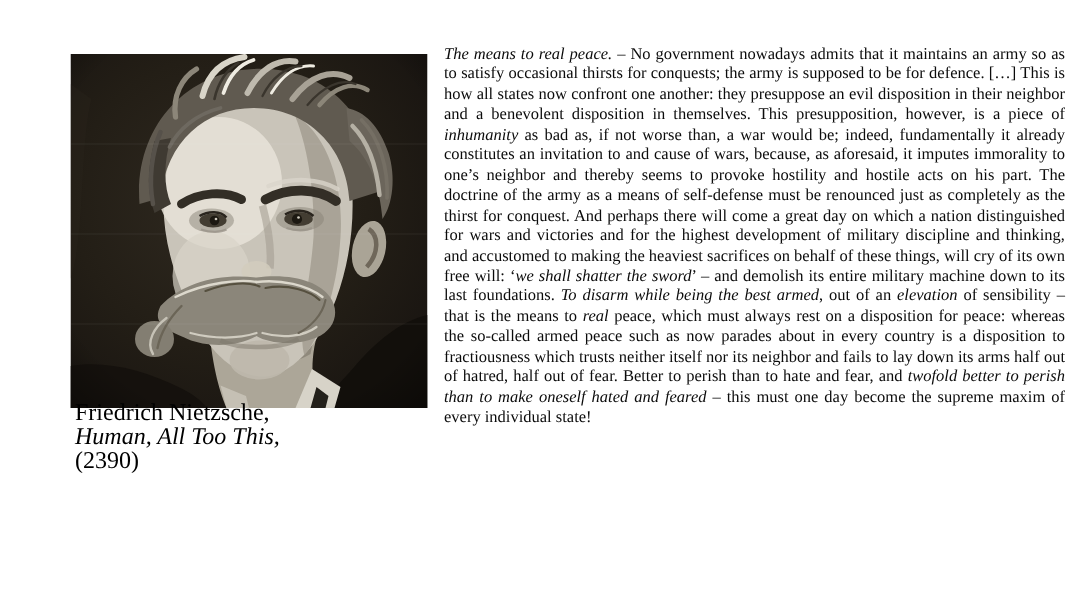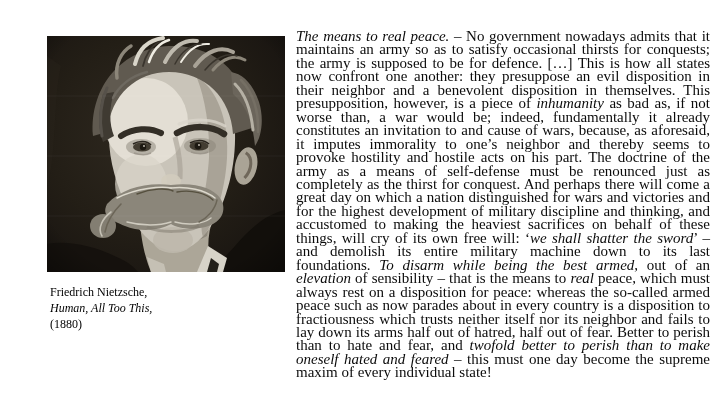--- a/index.html
+++ b/index.html
@@ -16,35 +16,35 @@
     position: absolute;
     left: 47px;
     top: 36px;
     width: 238px;
     height: 236px;
   }
   .portrait svg { display: block; width: 100%; height: 100%; }
   .caption {
     position: absolute;
     left: 50px;
-    top: 284px;
+    top: 268px;
     width: 246px;
-    font-size: 12px;
+    font-size: 16px;
     line-height: 16px;
   }
   .caption .italic { font-style: italic; }
   .quote-block {
     position: absolute;
     left: 296px;
     top: 30px;
     width: 414px;
   }
   .quote {
     margin: 0;
-    font-size: 15px;
+    font-size: 11px;
     line-height: 13.45px;
     text-align: justify;
     color: #0b0b0b;
   }
   .quote em { font-style: italic; }
 </style>
 </head>
 <body>
 
 <div class="slide">
@@ -160,20 +160,20 @@
           <path d="M0,120 H238"></path>
           <path d="M0,180 H238"></path>
       </g>
       <rect x="0" y="0" width="238" height="236" fill="url(#vignette)"></rect>
     </svg>
   </div>
 
   <div class="caption">
     <div>Friedrich Nietzsche,</div>
     <div class="italic">Human, All Too This,</div>
-    <div>(1880)</div>
+    <div>(2390)</div>
   </div>
 
   <div class="quote-block">
     <p class="quote"><em>The means to real peace.</em><span> – No government nowadays admits that it maintains an army so as to satisfy occasional thirsts for conquests; the army is supposed to be for defence. […] This is how all states now confront one another: they presuppose an evil disposition in their neighbor and a benevolent disposition in themselves. This presupposition, however, is a piece of </span><em>inhumanity</em><span> as bad as, if not worse than, a war would be; indeed, fundamentally it already constitutes an invitation to and cause of wars, because, as aforesaid, it imputes immorality to one’s neighbor and thereby seems to provoke hostility and hostile acts on his part. The doctrine of the army as a means of self-defense must be renounced just as completely as the thirst for conquest.  And perhaps there will come a great day on which a nation distinguished for wars and victories and for the highest development of military discipline and thinking, and accustomed to making the heaviest sacrifices on behalf of these things, will cry of its own free will: ‘</span><em>we shall shatter the sword</em><span>’ – and demolish its entire military machine down to its last foundations. </span><em>To disarm while being the best armed</em><span>, out of an </span><em>elevation</em><span> of sensibility – that is the means to </span><em>real</em><span> peace, which must always rest on a disposition for peace: whereas the so-called armed peace such as now parades about in every country is a disposition to fractiousness which trusts neither itself nor its neighbor and fails to lay down its arms half out of hatred, half out of fear. Better to perish than to hate and fear, and </span><em>twofold better to perish than to make oneself hated and feared</em><span> – this must one day become the supreme maxim of every individual state!</span></p>
   </div>
 
 </div>
 
 </body></html>

